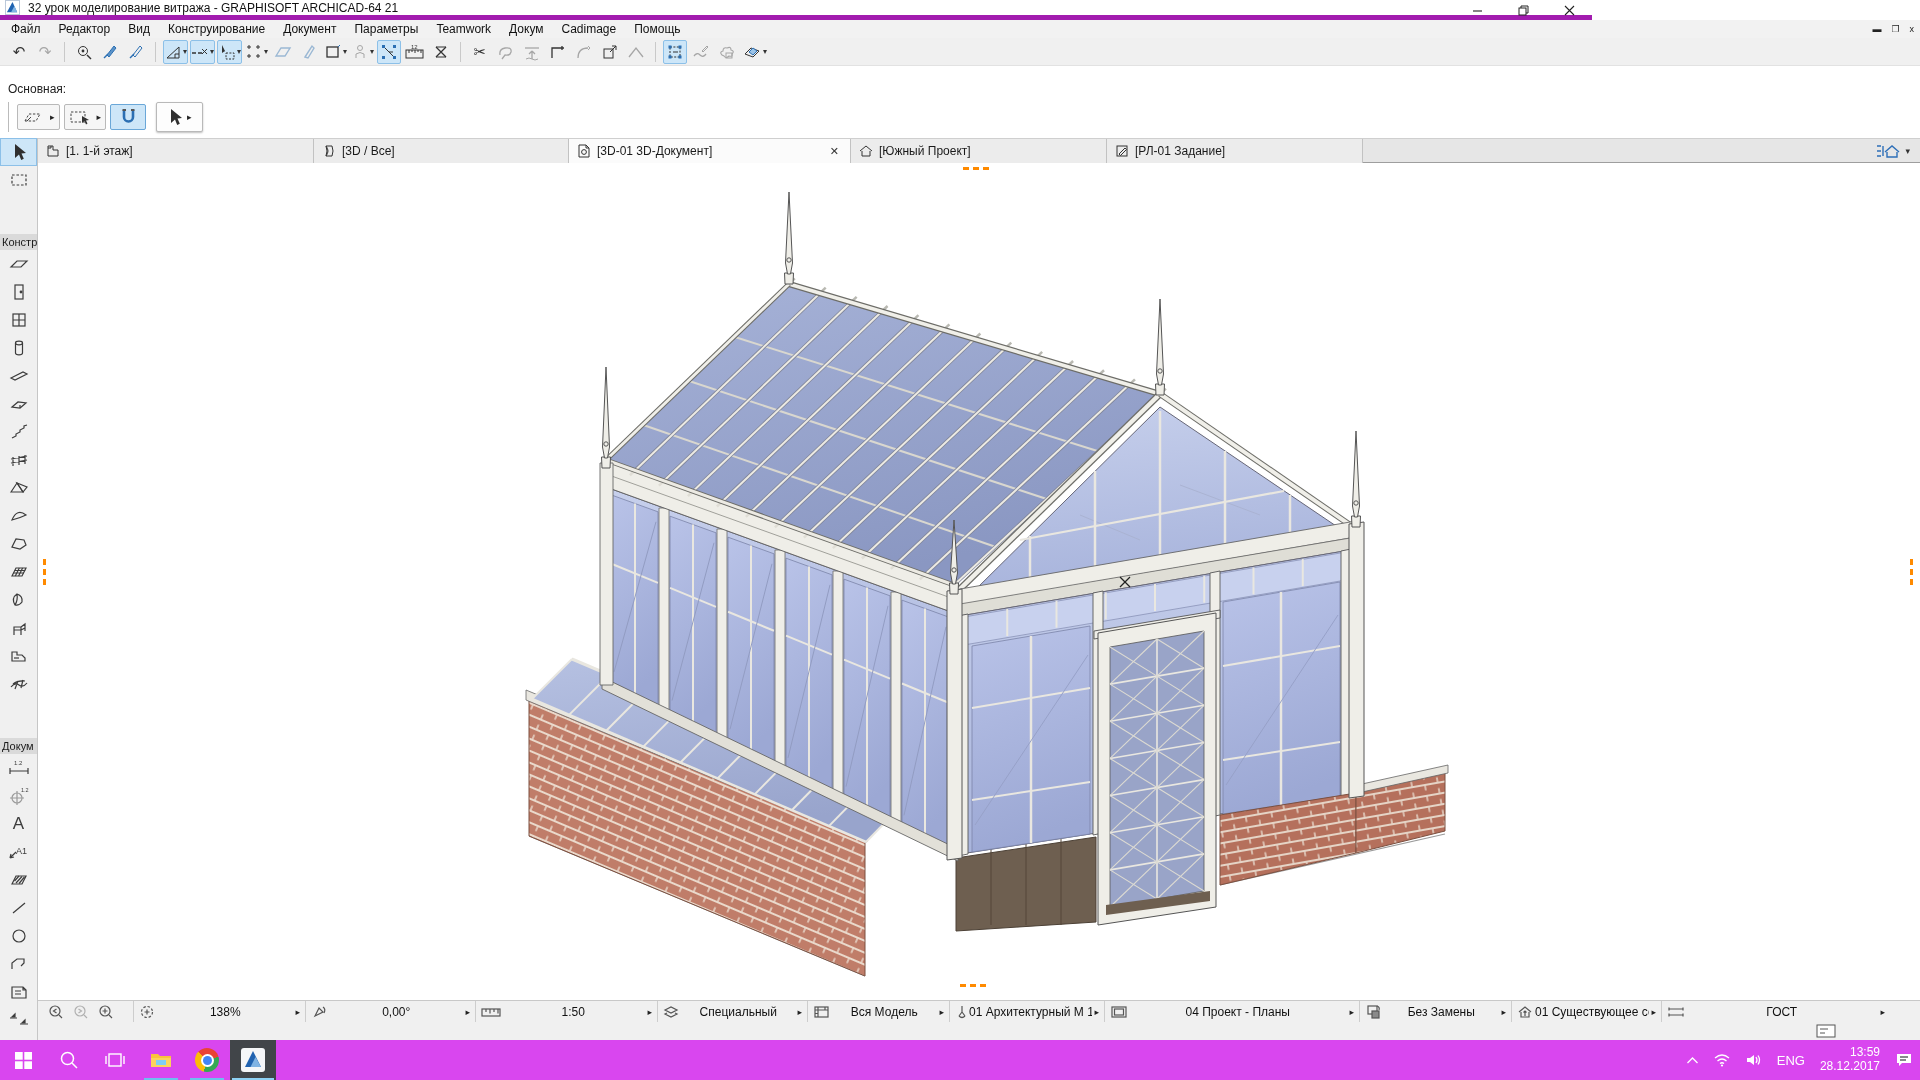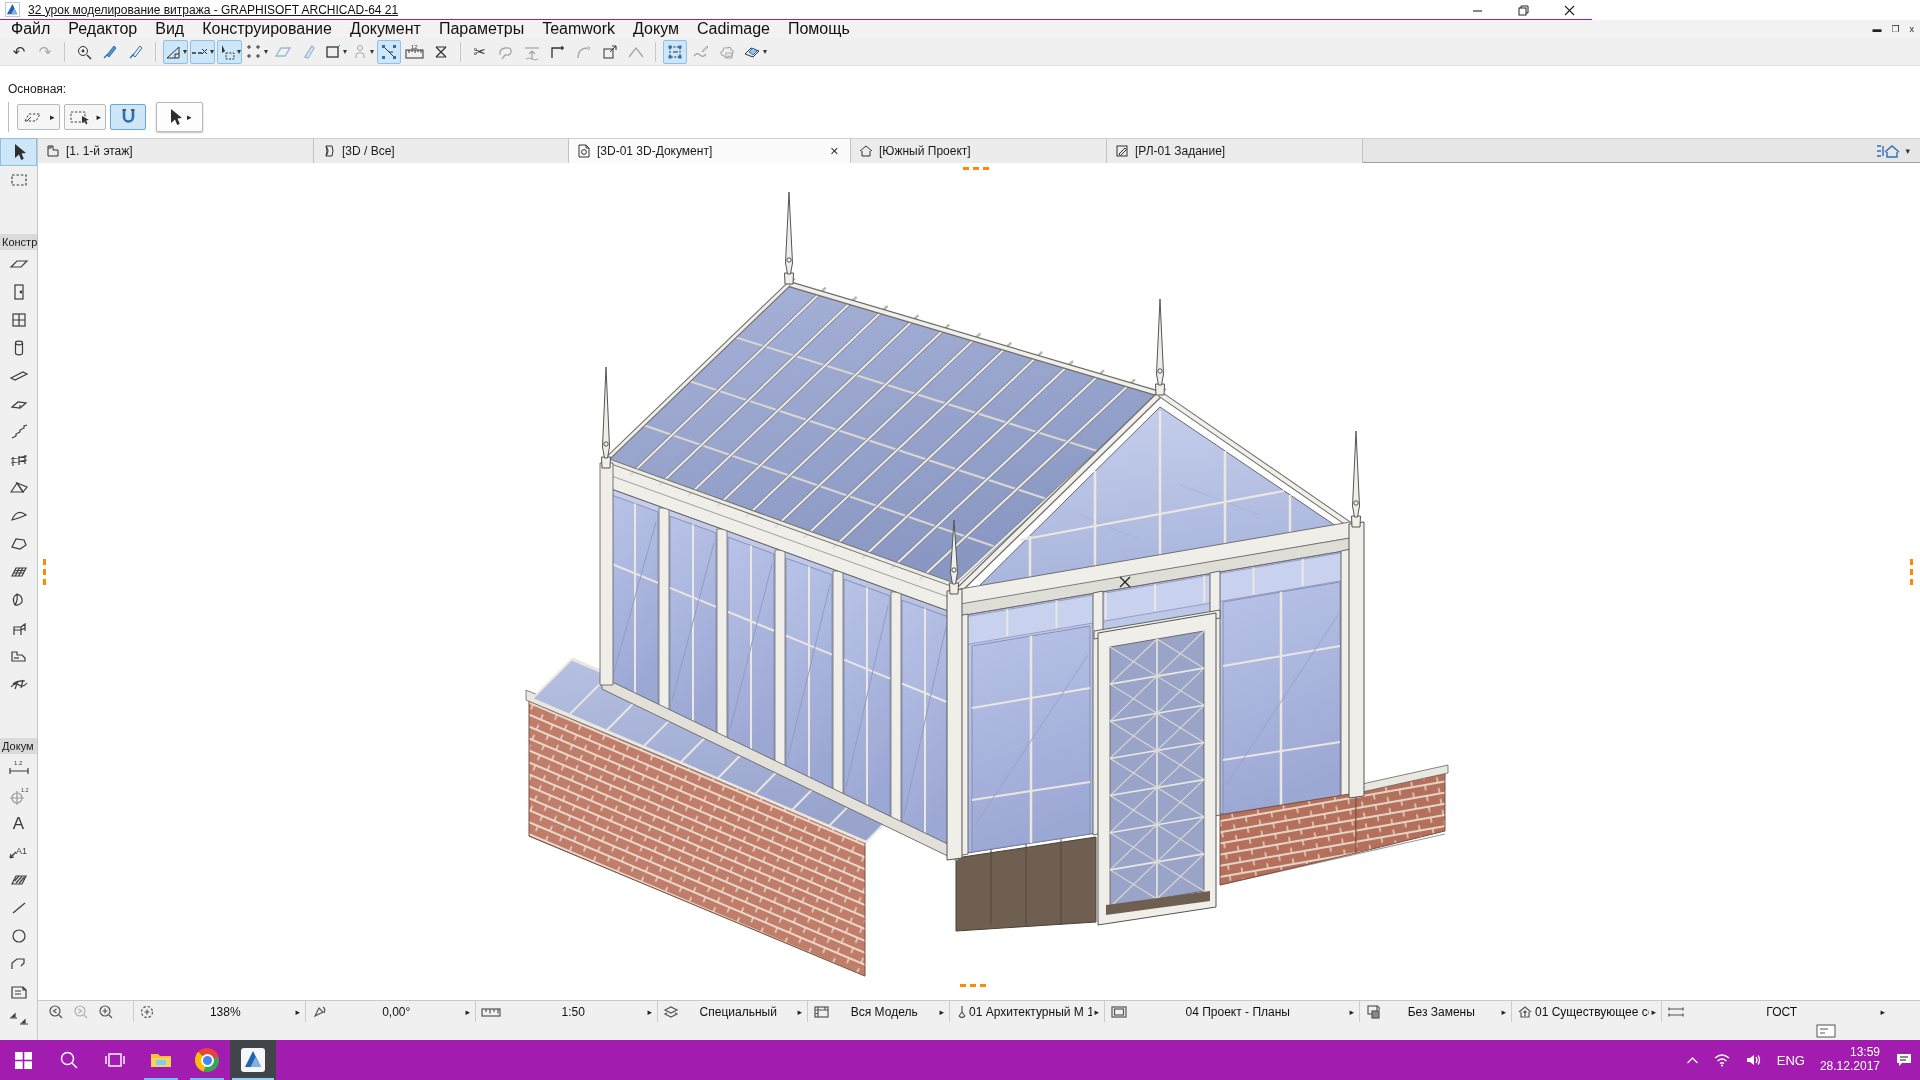--- a/index.html
+++ b/index.html
@@ -1,28 +1,28 @@
 <!DOCTYPE html>
 <html><head>
 <meta charset="utf-8">
 <style>
   * { box-sizing: border-box; margin:0; padding:0; }
   html,body { width:1920px; height:1080px; overflow:hidden; }
   body { font-family:"Liberation Sans","DejaVu Sans",sans-serif; background:#fff; position:relative; font-size:12px; color:#1a1a1a; }
   .abs { position:absolute; }
 
   
-  #titlebar { left:0; top:0; width:1592px; height:20px; background:#ffffff; border-bottom:1px solid #a21caf; display:flex; align-items:center;text-decoration:underline; }
+  #titlebar { left:0; top:0; width:1592px; height:20px; background:#ffffff; border-bottom:5px solid #a21caf; display:flex; align-items:center; }
   #titlebar .ttl { margin-left:8px; font-size:12px; color:#111; }
   .wctl { width:46px; height:20px; display:flex; align-items:center; justify-content:center; color:#222; font-size:11px; }
   #win-controls { position:absolute; right:0; top:0; display:flex; }
 
   
   #menubar { left:0; top:20px; width:1920px; height:18px; background:#f2f2f2; display:flex; align-items:center; padding-left:2px; }
-  .menu-item { padding:0 9px; height:18px; line-height:18px; font-size:16px; color:#111; }
+  .menu-item { padding:0 9px; height:18px; line-height:18px; font-size:12px; color:#111; }
   #mini-controls { position:absolute; right:6px; top:20px; display:flex; gap:10px; font-size:9px; color:#222; height:18px; align-items:center; }
 
   
   #toolbar { left:0; top:38px; width:1920px; height:28px; background:#f0f0f0; display:flex; align-items:center; padding-left:6px; border-bottom:1px solid #e2e2e2; }
   .tbtn { height:24px; min-width:24px; display:flex; align-items:center; justify-content:center; border-radius:2px; margin:0 1px; border:1px solid transparent; }
   .tbtn.hl { background:#cde6f8; border-color:#8cc0e8; }
   .tsep { width:1px; height:20px; background:#c9c9c9; margin:0 6px; }
   .caret { font-size:8px; color:#333; margin-left:1px; font-family:"DejaVu Sans",sans-serif; }
   .uglyph { font-family:"DejaVu Sans",sans-serif; font-size:15px; color:#333; }
   .uglyph.dim { color:#a6a6a6; }
@@ -59,21 +59,21 @@
   
   #statusbar { left:38px; top:1000px; width:1882px; height:22px; background:#f0f0f0; border-top:1px solid #c8c8c8; display:flex; }
   .seg { height:21px; display:flex; align-items:center; border-right:1px solid #cdcdcd; padding:0 5px; }
   .seg .val { flex:1; text-align:center; font-size:12px; color:#111; white-space:nowrap; overflow:hidden; }
   .seg .arr { font-size:9px; color:#222; font-family:"DejaVu Sans",sans-serif; margin-left:2px; }
   .seg svg { stroke:#555; fill:none; stroke-width:1.2; }
   .navico { width:25px; height:21px; display:flex; align-items:center; justify-content:center; }
   #substrip { left:38px; top:1022px; width:1882px; height:18px; background:#f0f0f0; }
 
   
-  #taskbar { left:0; top:1040px; width:1920px; height:40px; background:#a21caf; display:flex; align-items:stretch; }
+  #taskbar { left:0; top:1040px; width:1920px; height:40px; background:#d946ef; display:flex; align-items:stretch; }
   .tk { width:46px; display:flex; align-items:center; justify-content:center; position:relative; }
   .tk .ul { position:absolute; bottom:0; left:6px; right:6px; height:2px; background:#6cc1ef; }
   .tk.active { background:#414549; }
   .tk.active .ul { left:2px; right:2px; background:#8ed2f5; }
   #tray { margin-left:auto; display:flex; align-items:center; color:#fff; }
   #tray svg { stroke:#fff; fill:none; stroke-width:1.3; }
   .trayitem { padding:0 7px; height:40px; display:flex; align-items:center; justify-content:center; }
   #clock { text-align:right; font-size:12px; line-height:14px; padding:0 8px; }
 </style>
 </head>

